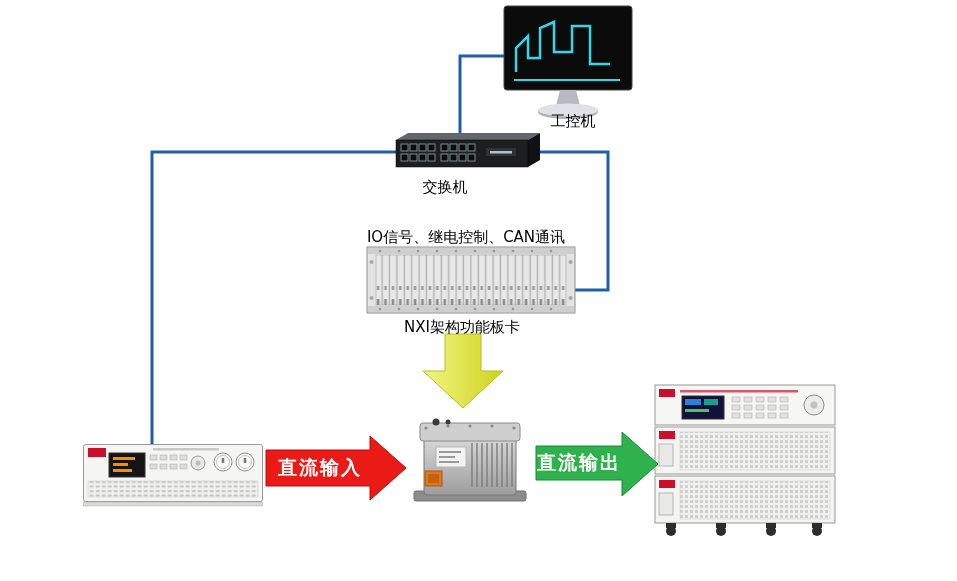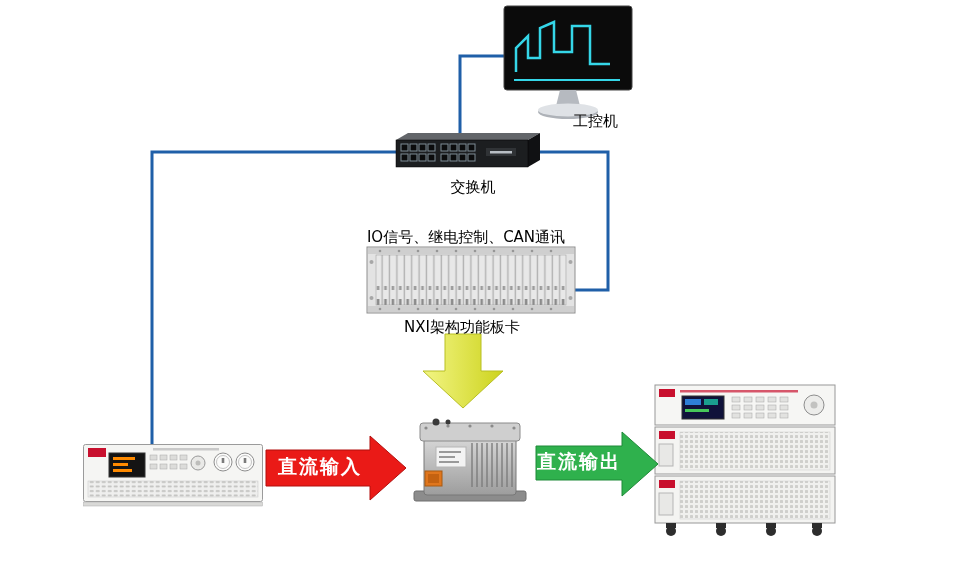--- a/index.html
+++ b/index.html
@@ -11,21 +11,21 @@
   .overlay.arrows { z-index:3; }
   svg { display:block; }
   .conn { fill:none; stroke:var(--line-blue,#1f5fa8); stroke-width:3; }
   .trace { stroke:var(--trace-cyan,#35d6e8); fill:none; }
   .arrow-red { fill:var(--arrow-red,#ea1a17); stroke:#b20f0d; stroke-width:1; }
   .arrow-green { fill:var(--arrow-green,#2fb14d); stroke:#1f8a38; stroke-width:1; }
   .node-label { position:absolute; z-index:5; text-align:center; font-size:15px;
                 color:var(--label-text,#000); font-family:"DejaVu Sans","Liberation Sans",sans-serif; }
   .arrow-label { position:absolute; z-index:6; text-align:center; color:#ffffff;
                  font-weight:bold; font-size:19px; line-height:22px; letter-spacing:2px;
-                 font-family:Liberation Mono, monospace; }
+                 font-family:Liberation Sans, sans-serif; }
 </style>
 </head>
 <body>
 
 <div class="canvas">
 
   <svg class="overlay" width="957" height="581" viewBox="0 0 957 581">
     <polyline class="conn" points="508,56 460,56 460,144"></polyline>
     <polyline class="conn" points="398,152 152,152 152,447"></polyline>
     <polyline class="conn" points="534,152 608,152 608,290 574,290"></polyline>
@@ -257,21 +257,21 @@
         <rect x="62" y="139" width="10" height="5"></rect>
           <circle cx="67" cy="147" r="5"></circle>
         <rect x="112" y="139" width="10" height="5"></rect>
           <circle cx="117" cy="147" r="5"></circle>
         <rect x="158" y="139" width="10" height="5"></rect>
           <circle cx="163" cy="147" r="5"></circle>
       </g>
     </svg>
   </div>
 
-  <div class="node-label" style="left:528px; top:112px; width:90px;text-align:right;">工控机</div>
-  <div class="node-label" style="left:428px; top:178px; width:90px;">交换机</div>
+  <div class="node-label" style="left:528px; top:112px; width:90px;">工控机</div>
+  <div class="node-label" style="left:400px; top:178px; width:90px;">交换机</div>
   <div class="node-label" style="left:326px; top:228px; width:280px;">IO信号、继电控制、CAN通讯</div>
   <div class="node-label" style="left:377px; top:318px; width:170px;">NXI架构功能板卡</div>
 
   <div class="arrow-label" style="left:270px; top:457px; width:100px;">直流输入</div>
   <div class="arrow-label" style="left:534px; top:452px; width:90px;text-align:center;">直流输出</div>
 
 </div>
 
 </body></html>

